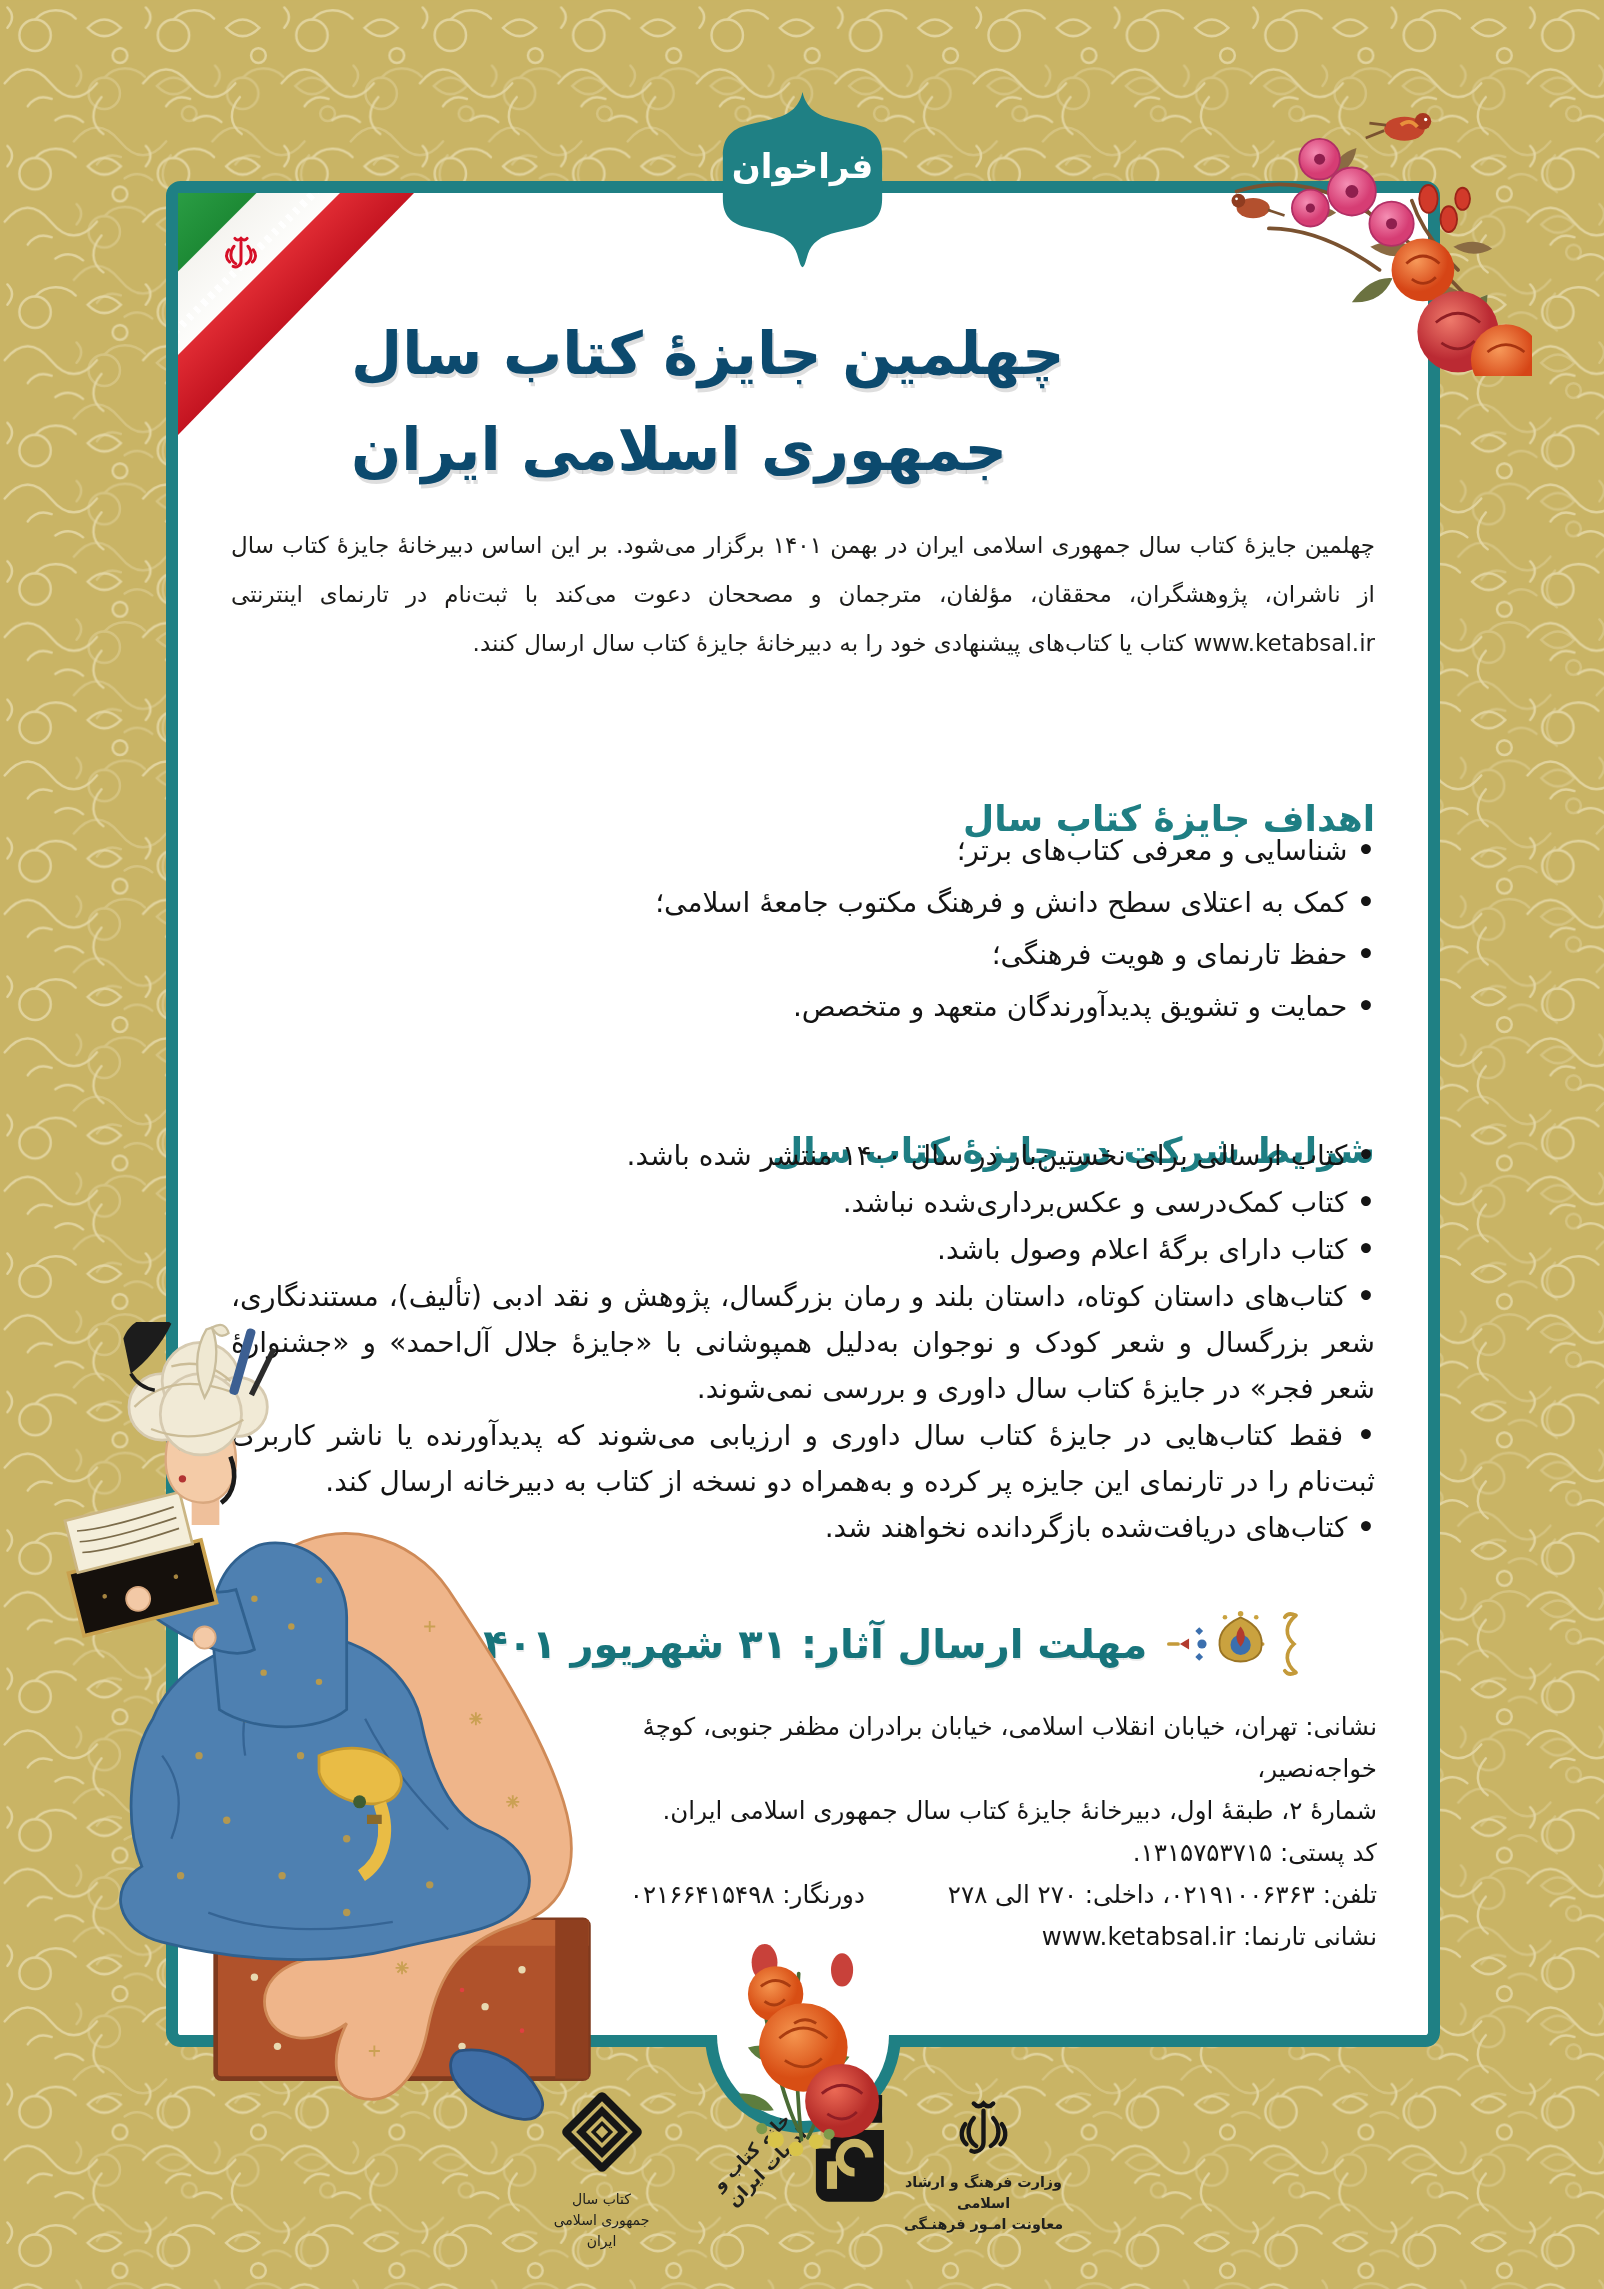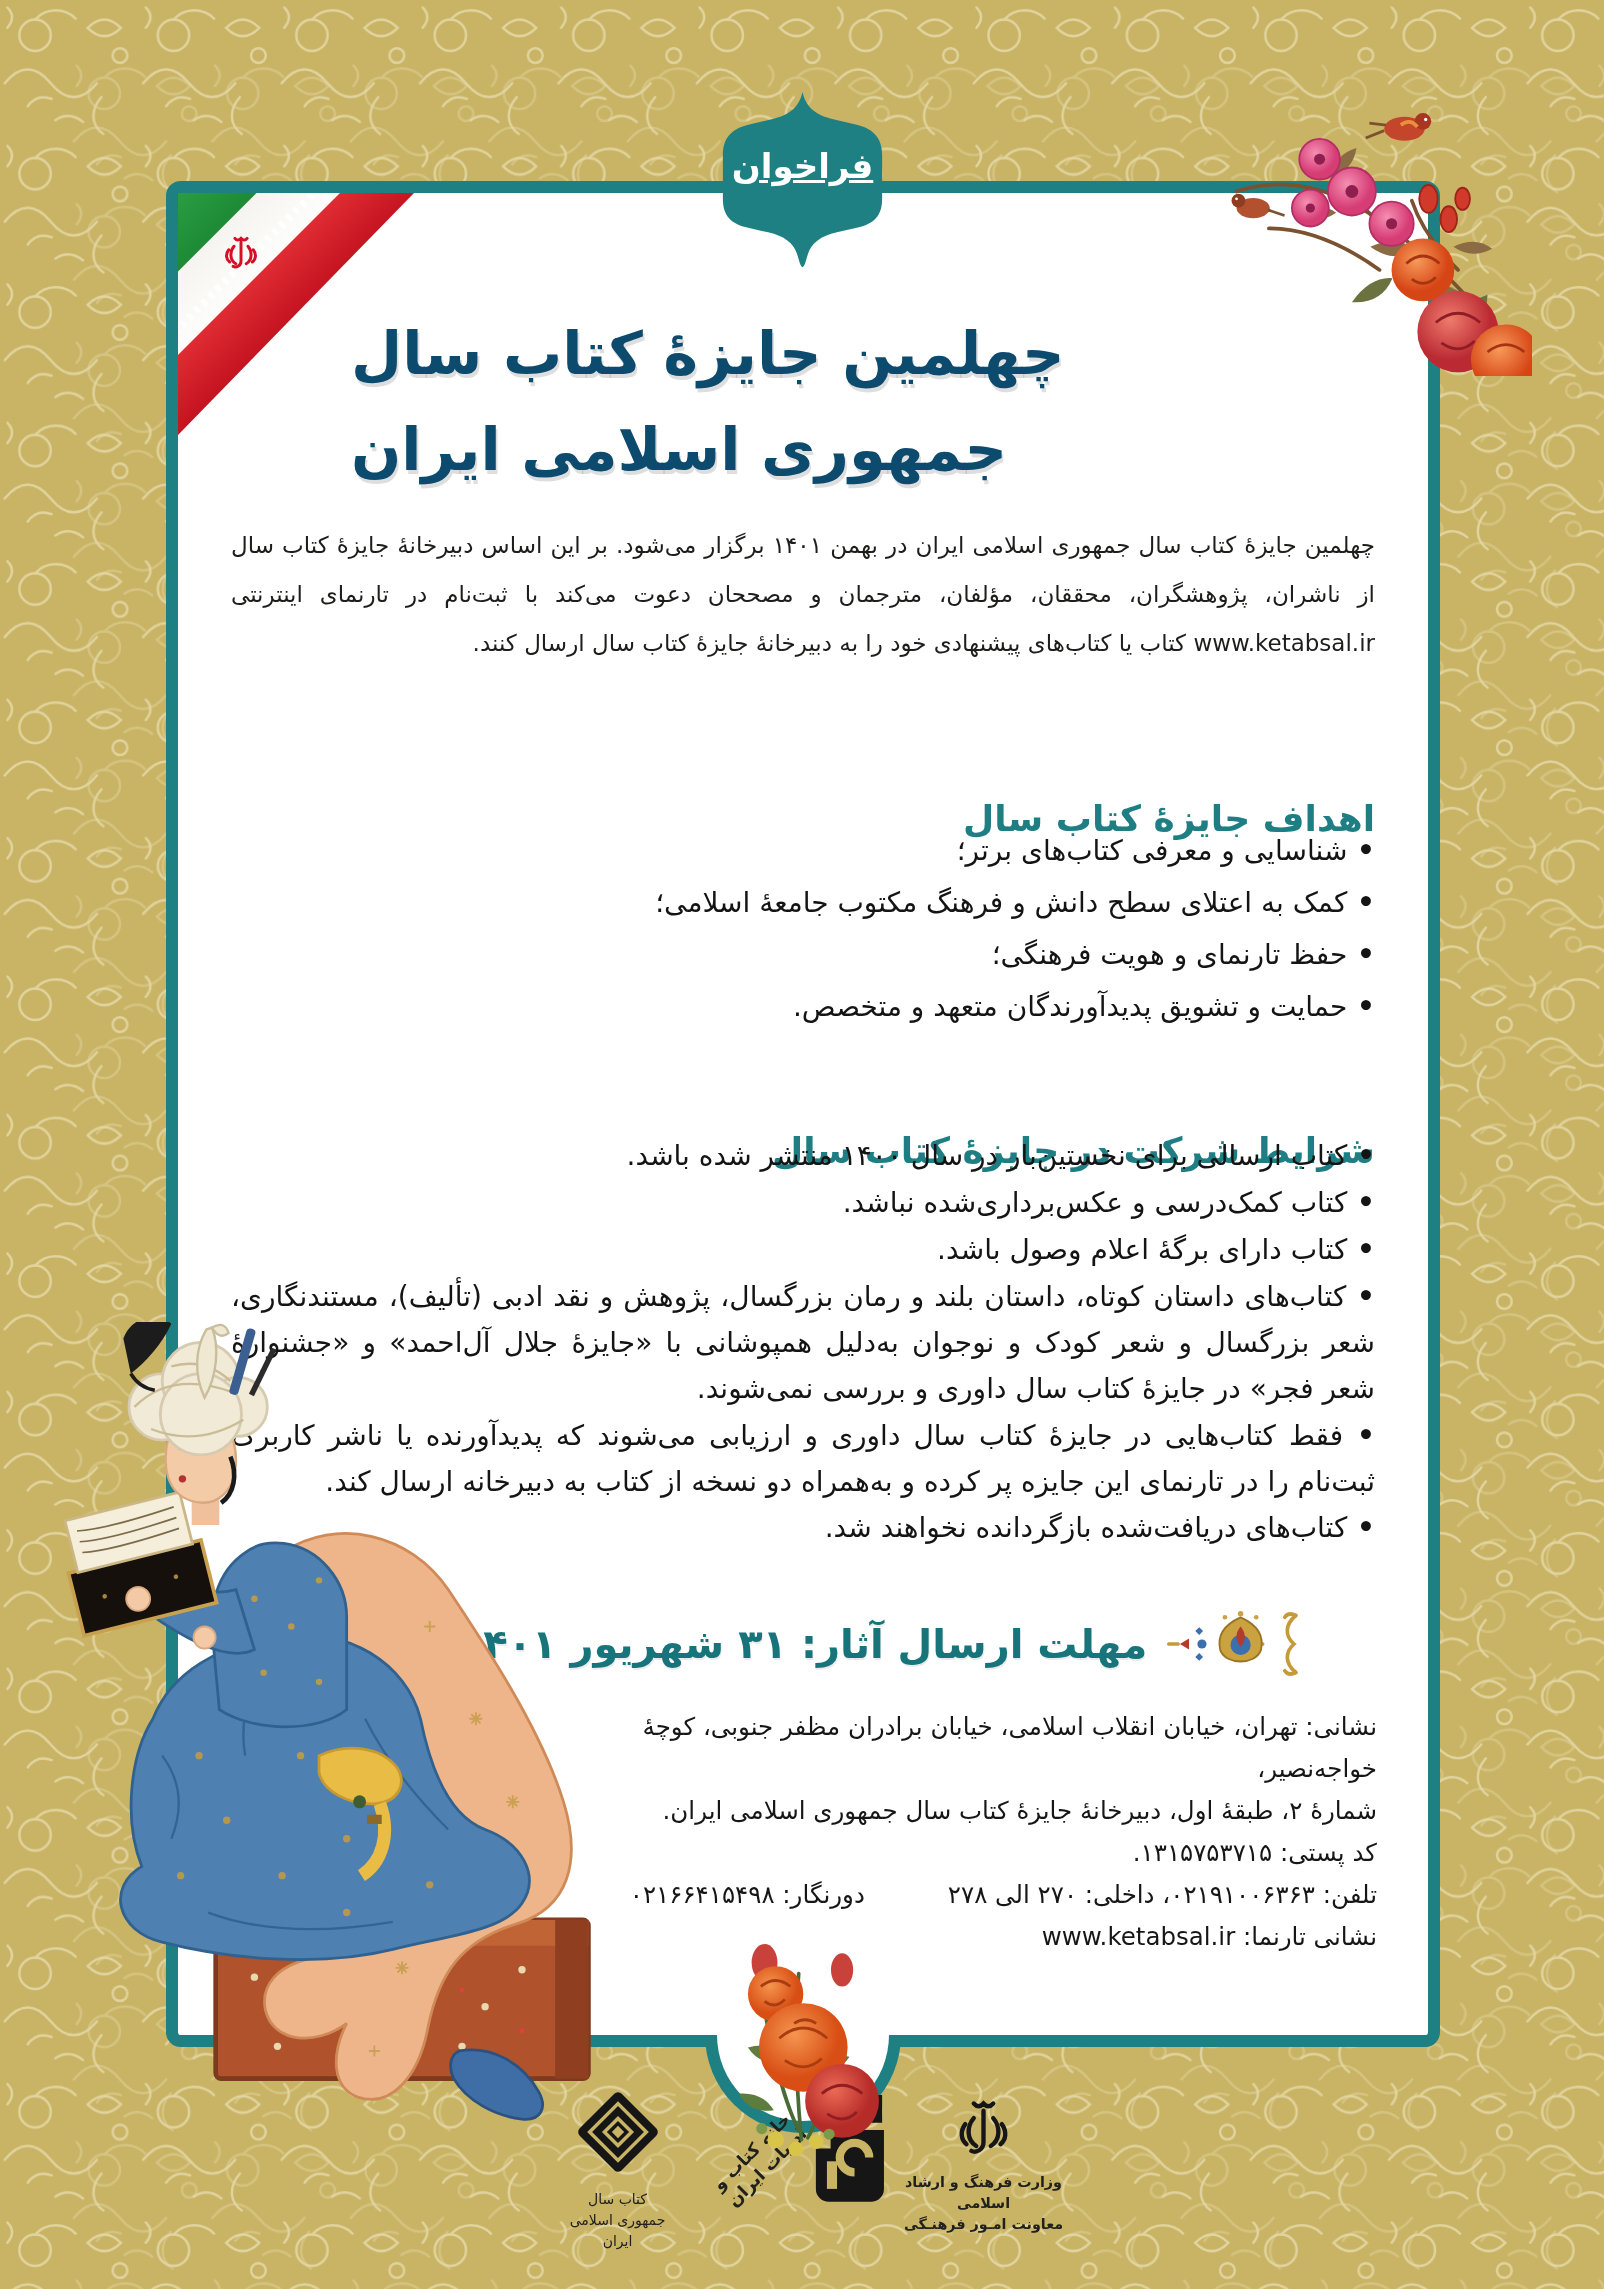--- a/index.html
+++ b/index.html
@@ -3,21 +3,21 @@
 <meta charset="utf-8">
 <style>
   html,body{margin:0;padding:0;}
   body{font-family:"DejaVu Sans",sans-serif;background:#8c7a3f;}
   .poster{position:relative;width:1604px;height:2290px;overflow:hidden;background:#c9b465;direction:rtl;}
   .bg-pattern{position:absolute;inset:0;z-index:0;}
   .panel{position:absolute;left:166px;top:181px;width:1274px;height:1866px;background:#ffffff;
          border:12px solid #1f8084;border-radius:14.8px;box-sizing:border-box;z-index:1;}
   .badge{position:absolute;left:712px;top:89px;width:181px;height:188px;z-index:4;}
   .badge-label{position:absolute;left:712px;top:146px;width:181px;text-align:center;color:#fff;
-         font-size:34px;font-weight:bold;z-index:5;text-decoration:underline;}
+         font-size:34px;font-weight:bold;z-index:5;}
   .flag-wrap{position:absolute;left:178px;top:193px;width:236px;height:242px;z-index:2;
          -webkit-clip-path:polygon(0 0,100% 0,0 100%);clip-path:polygon(0 0,100% 0,0 100%);
          background:linear-gradient(135deg,#2a9d44 0px,#1d8a35 55px,#f5f4f0 56px,#fdfdfb 114px,#e02b33 115px,#c1121f 175px,transparent 175px);}
   .takbir{position:absolute;width:388px;height:8.3px;transform:rotate(-45deg);
          background:repeating-linear-gradient(90deg,rgba(255,255,255,.95) 0 4.6px,rgba(255,255,255,0) 4.6px 10px);}
   .takbir.t1{left:-138px;top:76px;}
   .takbir.t2{left:-98px;top:157px;background:repeating-linear-gradient(90deg,rgba(216,30,40,.85) 0 4.6px,rgba(216,30,40,0) 4.6px 10px);}
   .flag-emblem{position:absolute;left:42px;top:41px;width:42px;height:42px;}
   .flowers-tr{position:absolute;left:1181px;top:90px;width:351px;height:286px;z-index:4;}
   .title{position:absolute;left:351px;top:306px;width:904px;text-align:left;color:#0c4a6e;
@@ -41,21 +41,21 @@
   .contact{position:absolute;left:517px;top:1706px;width:860px;text-align:right;font-size:24.5px;
          line-height:42px;color:#161616;z-index:3;}
   .contact .row{white-space:nowrap;}
   .contact .fax{margin-inline-start:83px;}
   .miniature{position:absolute;left:42px;top:1322px;width:554px;height:812px;z-index:4;}
   .notch{position:absolute;left:705px;top:2035px;width:196px;height:98px;background:#fff;
          border:12px solid #1f8084;border-top:none;border-radius:0 0 120px 120px;box-sizing:border-box;z-index:2;}
   .flowers-bottom{position:absolute;left:711px;top:1909px;width:180px;height:251px;z-index:4;}
   .logo{position:absolute;z-index:2;text-align:center;color:#20201d;}
   .logo .cap{font-size:14px;line-height:21px;font-weight:bold;margin-top:5.5px;}
-  .logo-ketabsal{left:562px;top:2084px;width:111px;}
+  .logo-ketabsal{left:546px;top:2084px;width:111px;}
   .logo-callig{left:646px;top:2106px;width:148px;height:157px;}
   .callig-text{display:inline-block;transform:rotate(-45deg) translate(5.5px,50px);transform-origin:center;
          font-size:17.5px;font-weight:bold;width:148px;text-align:center;line-height:22px;}
   .logo-bookhouse{left:801px;top:2091px;width:96px;}
   .logo-ministry{left:893px;top:2095px;width:181px;}
   .logo-ministry .cap{font-size:14.3px;letter-spacing:0.5px;}
 </style>
 </head>
 <body>
 

